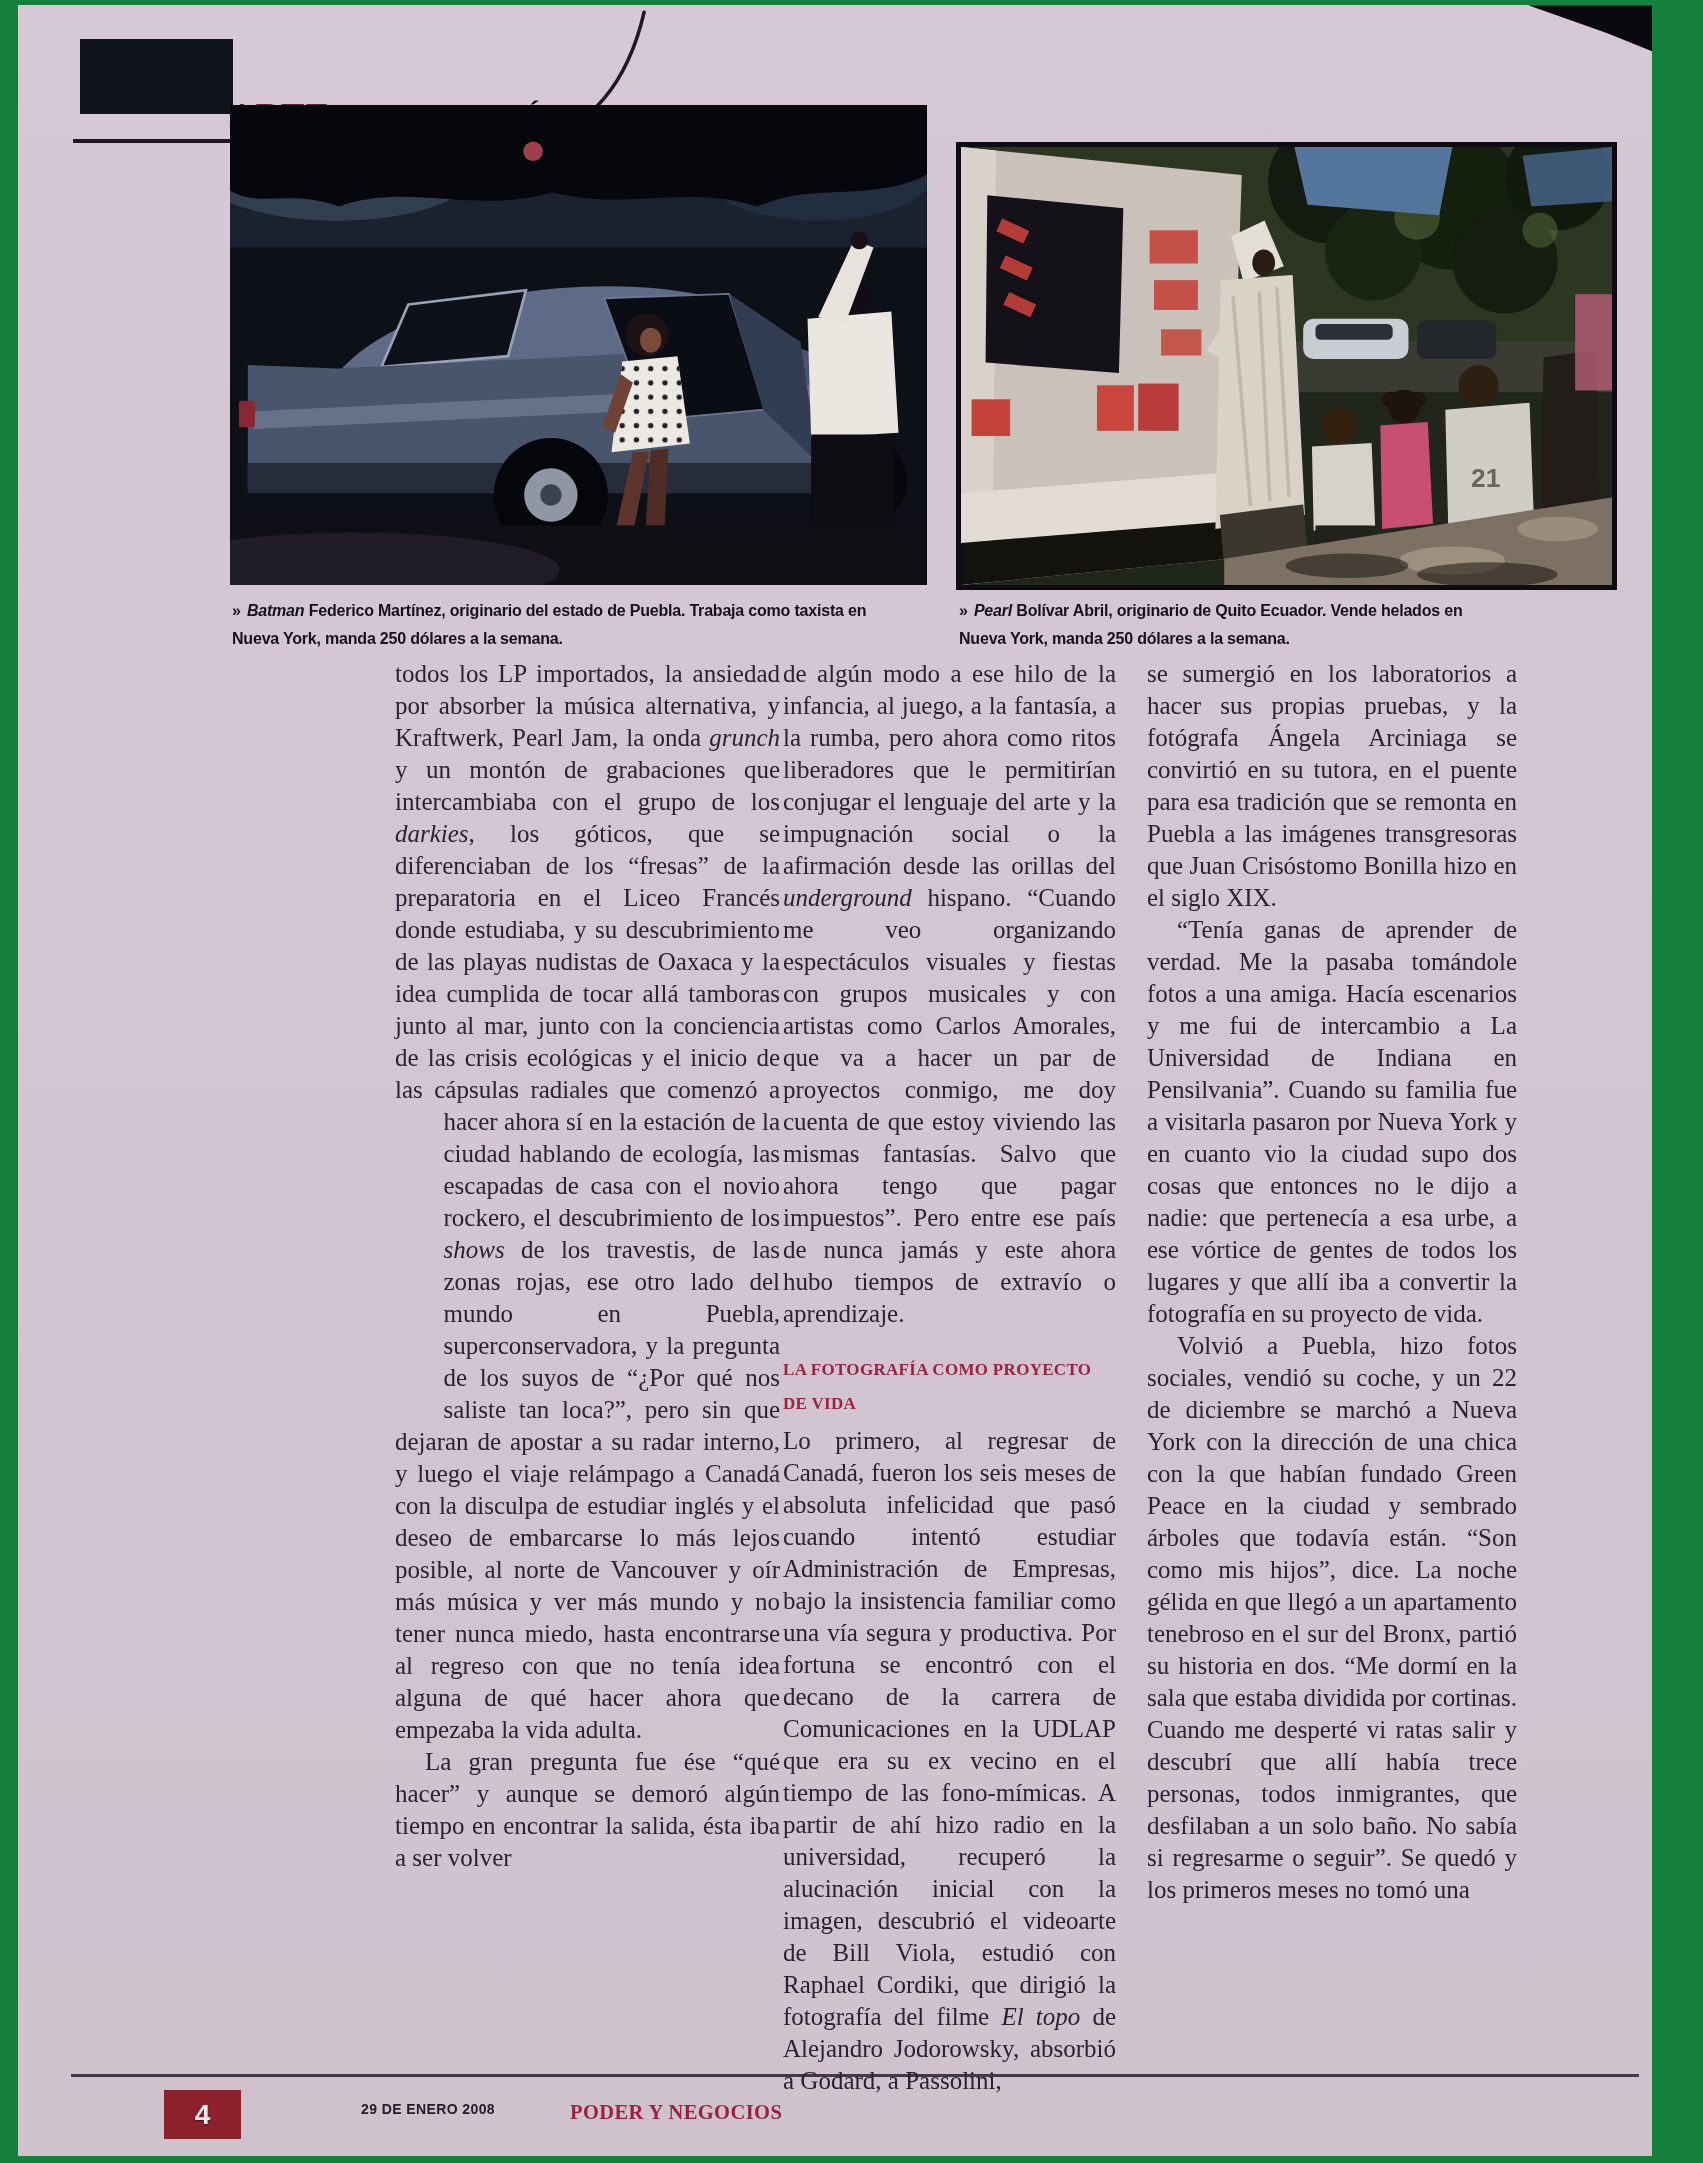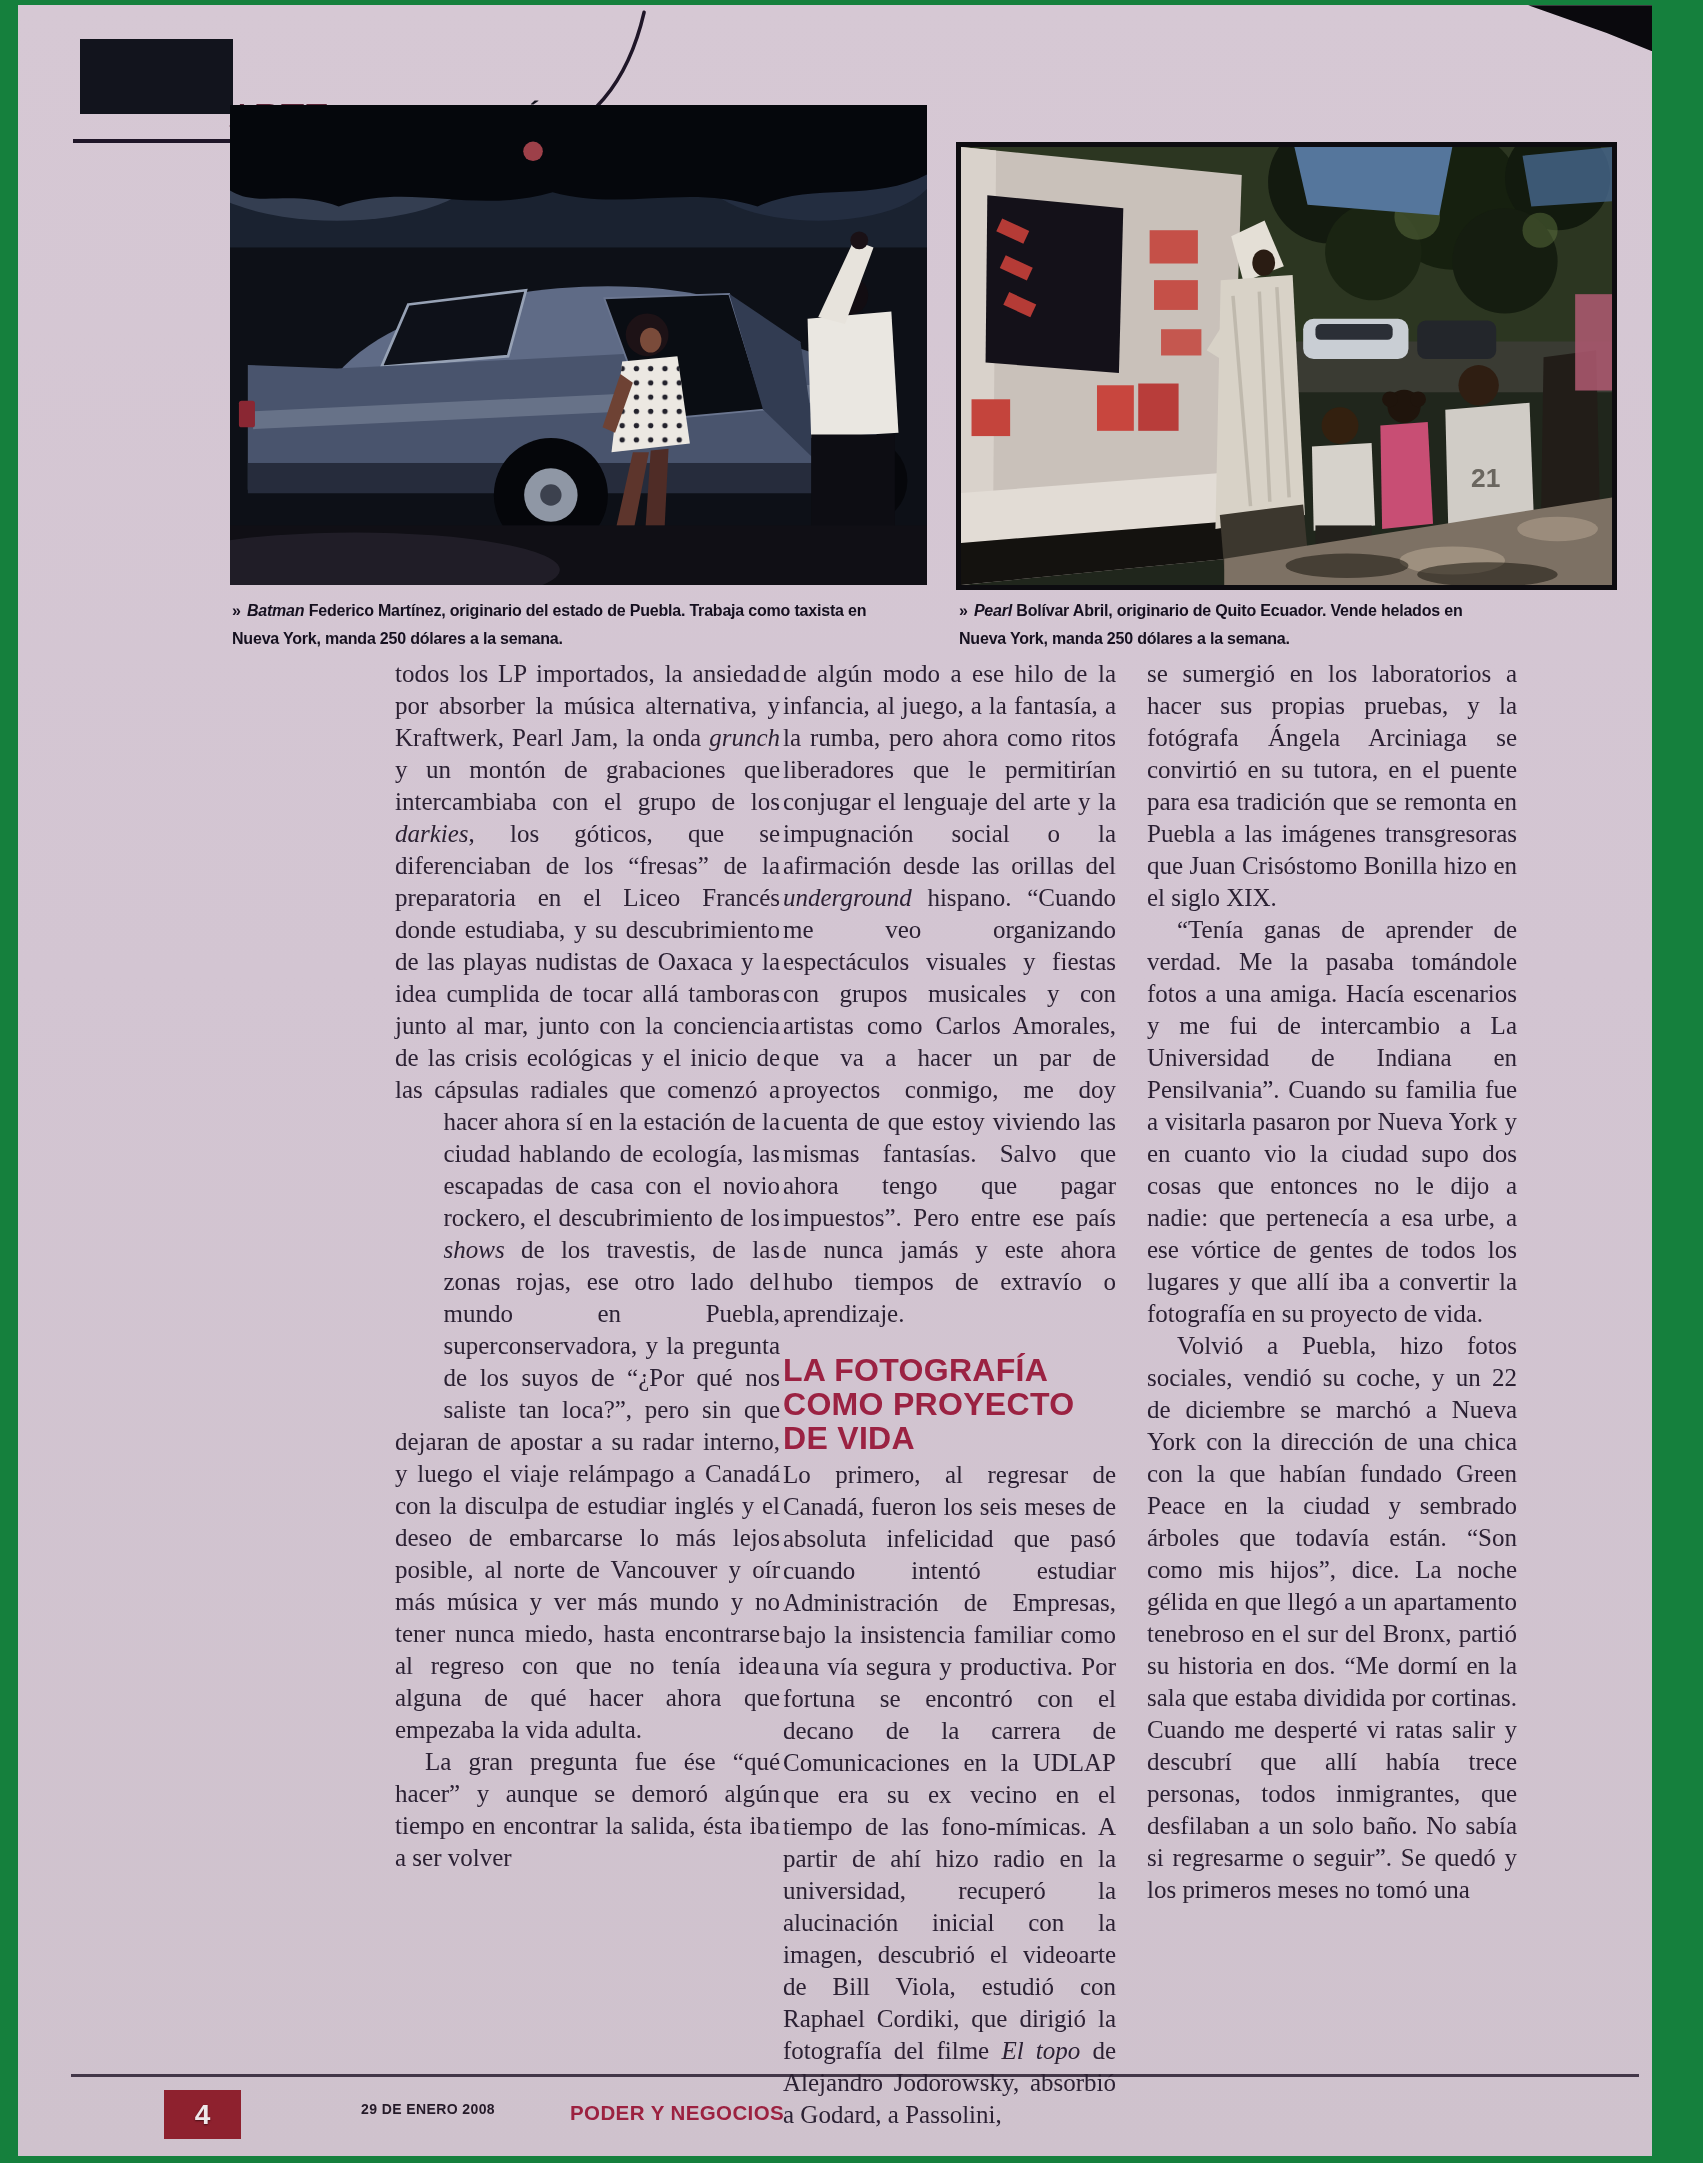--- a/index.html
+++ b/index.html
@@ -32,37 +32,37 @@
   
   .col{position:absolute;top:653px;font-size:25px;line-height:32px;color:#2b2133;
        text-align:justify;hyphens:auto;-webkit-hyphens:auto;}
   .col p{margin:0;}
   .col1{left:377px;width:385px;}
   .col2{left:765px;width:333px;}
   .col3{left:1129px;width:370px;}
   .indent{text-indent:30px;}
   .col i{font-style:italic;}
   .pq-spacer{float:left;width:36px;height:294px;margin:5.3px 12.5px 0 0;}
-  .section-heading{font-family:Liberation Sans, sans-serif;font-weight:bold;font-size:32px;
+  .section-heading{font-family:Liberation Serif, serif;font-weight:bold;font-size:17px;
                    line-height:34px;color:#9b2242;letter-spacing:0.3px;margin:23px 0 3.6px 0 !important;
                    text-align:left;}
   
   .pullquote{position:absolute;left:123px;top:1161px;width:269px;height:217px;
              border:3.6px solid #231831;box-sizing:border-box;padding:18px 9px 0 21.4px;}
   .pullquote-text{display:block;width:175px;font-size:25px;line-height:32px;color:#241a2e;}
   .pq-bullet{color:#7e2135;font-size:21.4px;margin-right:5.3px;}
   
   .footer-rule{position:absolute;left:53px;top:2069px;width:1568px;height:2.7px;background:#2a1f30;opacity:.85;}
   .pageno-box{position:absolute;left:146px;top:2085px;width:77px;height:49px;background:#8e212e;
               display:flex;align-items:center;justify-content:center;
               font-family:"Liberation Sans",sans-serif;font-weight:bold;font-size:28px;color:#efe8ea;
               text-shadow:0 0.9px 1.8px #4a0f16;}
   .footer-date{position:absolute;left:343px;top:2096px;font-family:"Liberation Sans",sans-serif;
                font-weight:bold;font-size:14px;color:#241a28;letter-spacing:0.4px;}
-  .footer-mag{position:absolute;left:552px;top:2096px;font-family:Liberation Sans, sans-serif;
+  .footer-mag{position:absolute;left:552px;top:2096px;font-family:Liberation Serif, serif;
               font-weight:bold;font-size:20.5px;color:#9c2140;letter-spacing:0.4px;}
 </style>
 </head>
 <body>
 
 <div class="stage">
   <div class="page">
 
     <div class="kicker-box"></div>
     <div class="kicker">

